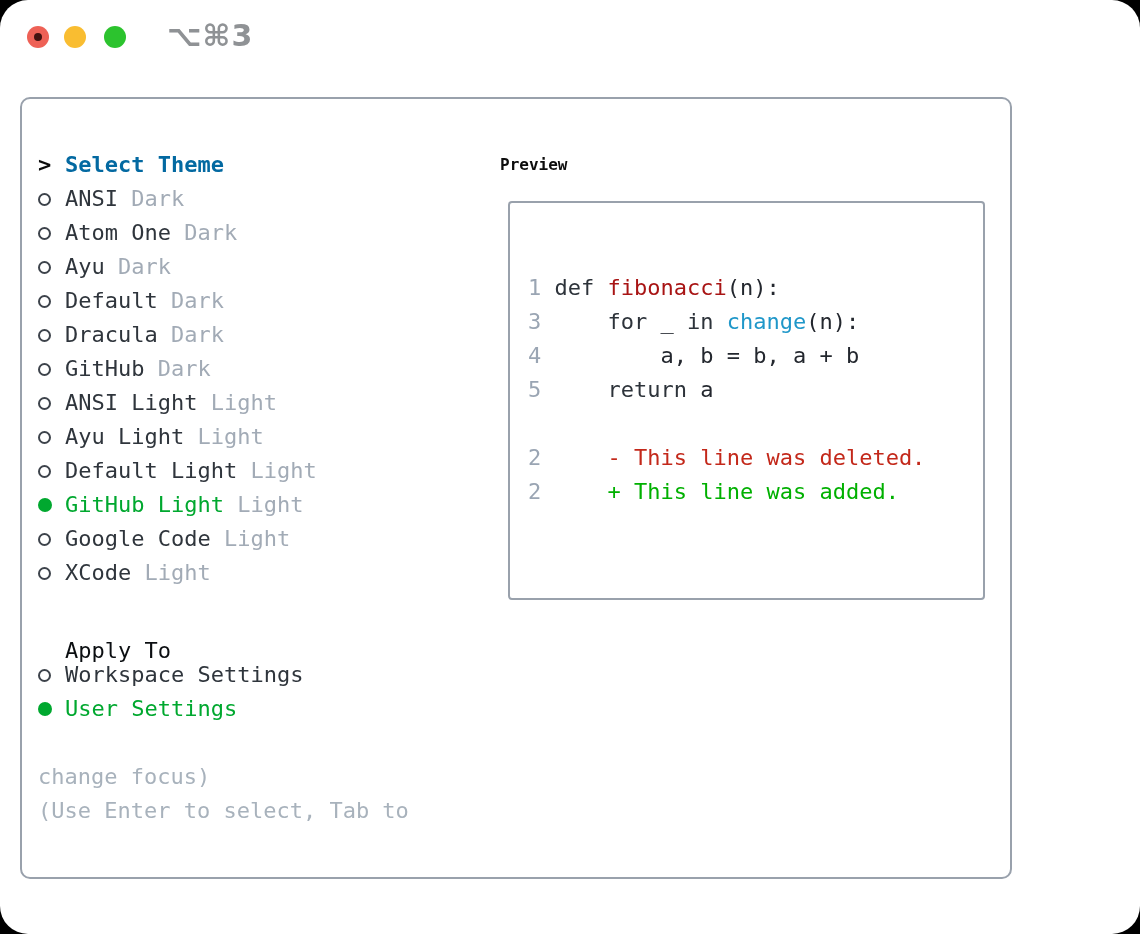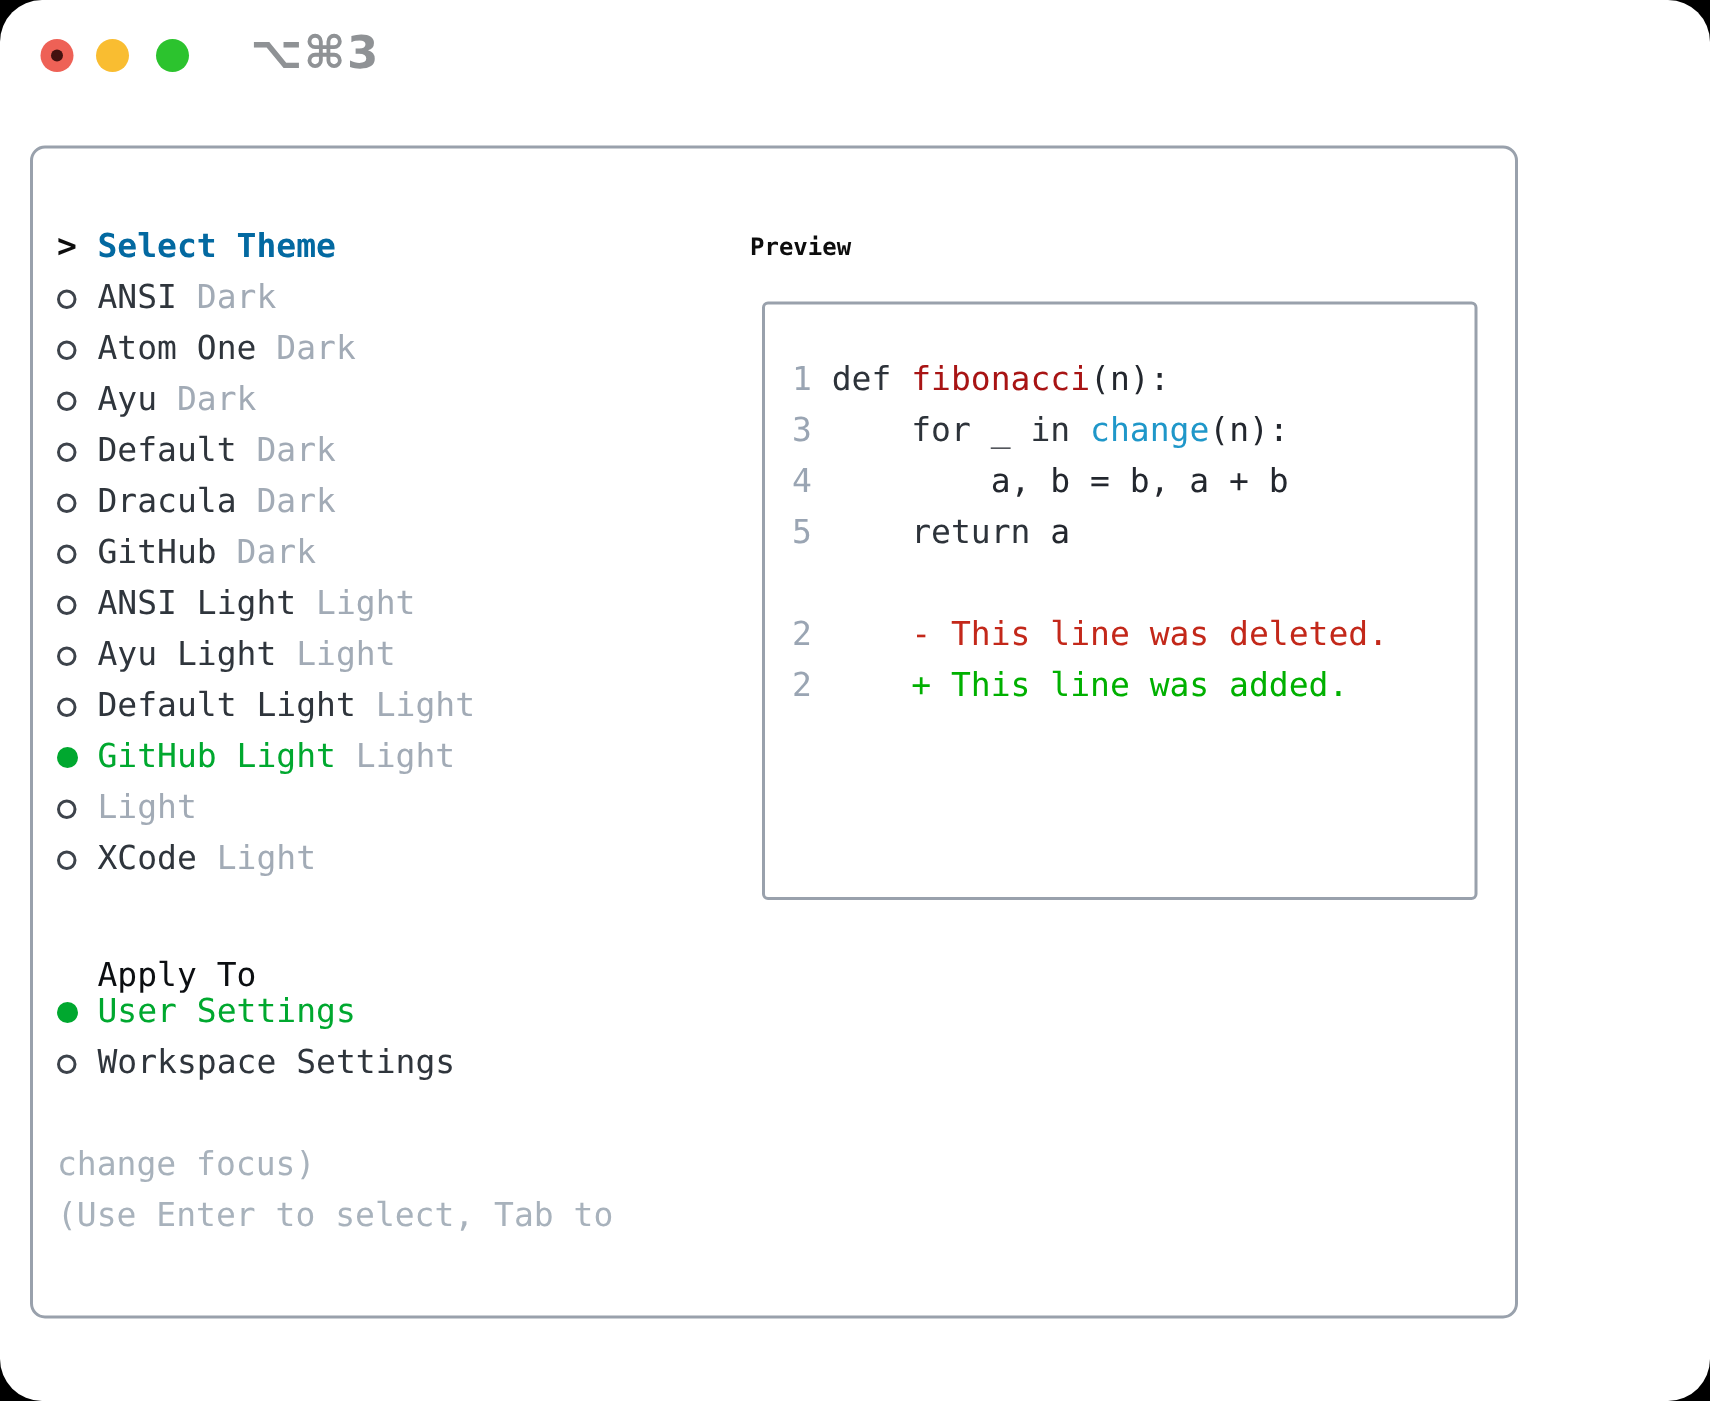--- a/index.html
+++ b/index.html
@@ -52,21 +52,21 @@
   .t-name.sel{color:var(--accent-green);}
   .t-variant{color:var(--muted-gray);}
   .apply-title{color:#0b0e11;margin-top:20px;}
   .hint{color:#a8b2bc;}
   
   .preview-title{position:absolute;left:478px;top:49px;height:34px;line-height:34px;font-size:16px;font-weight:700;color:#0d0d0d;}
   .preview-box{
     position:absolute;left:486px;top:102px;width:477px;height:399px;
     border:2px solid var(--panel-border);border-radius:4px;box-sizing:border-box;background:#fff;overflow:hidden;
   }
-  .codewrap{padding:34px 0 0 18px;}
+  .codewrap{padding:68px 0 0 18px;}
   .code-line{height:34px;line-height:34px;font-size:22px;white-space:pre;}
   .gutter{color:#9aa5b3;}
   .c-pl{color:var(--code-dark);}
   .c-kw{color:var(--keyword-dark);}
   .c-fn{color:var(--function-red);}
   .c-num{color:var(--number-teal);}
   .c-bi{color:var(--builtin-blue);}
   .c-ctx{color:var(--context-gray);}
   .c-del{color:var(--deleted-red);}
   .c-add{color:var(--added-green);}
@@ -97,34 +97,34 @@
           <div class="row"><span class="marker"><span class="radio"></span></span><span class="t-name">ANSI </span><span class="t-variant">Dark</span></div>
           <div class="row"><span class="marker"><span class="radio"></span></span><span class="t-name">Atom One </span><span class="t-variant">Dark</span></div>
           <div class="row"><span class="marker"><span class="radio"></span></span><span class="t-name">Ayu </span><span class="t-variant">Dark</span></div>
           <div class="row"><span class="marker"><span class="radio"></span></span><span class="t-name">Default </span><span class="t-variant">Dark</span></div>
           <div class="row"><span class="marker"><span class="radio"></span></span><span class="t-name">Dracula </span><span class="t-variant">Dark</span></div>
           <div class="row"><span class="marker"><span class="radio"></span></span><span class="t-name">GitHub </span><span class="t-variant">Dark</span></div>
           <div class="row"><span class="marker"><span class="radio"></span></span><span class="t-name">ANSI Light </span><span class="t-variant">Light</span></div>
           <div class="row"><span class="marker"><span class="radio"></span></span><span class="t-name">Ayu Light </span><span class="t-variant">Light</span></div>
           <div class="row"><span class="marker"><span class="radio"></span></span><span class="t-name">Default Light </span><span class="t-variant">Light</span></div>
           <div class="row"><span class="marker"><span class="radio sel"></span></span><span class="t-name sel">GitHub Light </span><span class="t-variant">Light</span></div>
-          <div class="row"><span class="marker"><span class="radio"></span></span><span class="t-variant">Light</span></div>
+          <div class="row"><span class="marker"><span class="radio"></span></span><span class="t-name">Google Code </span><span class="t-variant">Light</span></div>
           <div class="row"><span class="marker"><span class="radio"></span></span><span class="t-name">XCode </span><span class="t-variant">Light</span></div>
         </div>
 
       <div class="row"></div>
 
       <div class="row">
         <span class="marker"></span>
         <span class="apply-title">Apply To</span>
       </div>
 
       <div id="apply-list">
+          <div class="row"><span class="marker"><span class="radio"></span></span><span class="t-name">Workspace Settings</span></div>
           <div class="row"><span class="marker"><span class="radio sel"></span></span><span class="t-name sel">User Settings</span></div>
-          <div class="row"><span class="marker"><span class="radio"></span></span><span class="t-name">Workspace Settings</span></div>
         </div>
 
       <div class="row"></div>
 
       <div class="row hint">change focus)</div>
       <div class="row hint">(Use Enter to select, Tab to</div>
     </div>
 
     <div class="preview-title">Preview</div>
 

